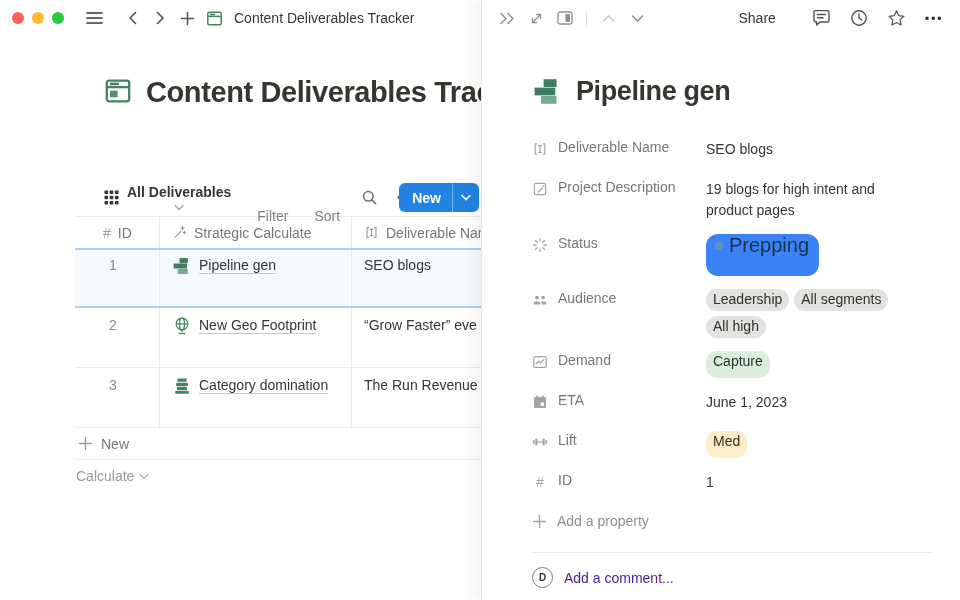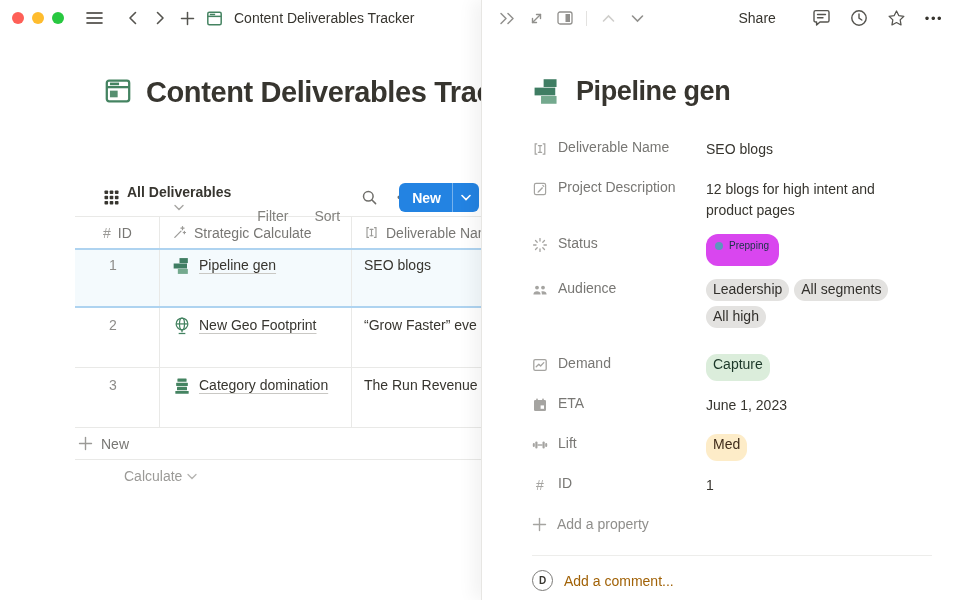--- a/index.html
+++ b/index.html
@@ -50,60 +50,60 @@
   .t-body .t-row.selected { background:#f4fafd; border-top:2px solid #aed3f0; border-bottom:2px solid #aed3f0; }
   .t-body .cell { padding-top:9px; }
   .t-body .t-row.selected .cell { padding-top:7px; }
   .t-body .c1 { color:#8d8c89; padding-left:34px; }
   .row-title { display:flex; align-items:flex-start; gap:7px; cursor:pointer; }
   .row-title .ri { flex:0 0 auto; margin-top:-1px; }
   .row-title .rt-text { font-weight:500; color:#37352f; text-decoration:underline; text-decoration-color:#c9c8c4; text-underline-offset:3px; white-space:nowrap; }
   .c3 .plain { color:#37352f; white-space:nowrap; }
   .hash { font-size:14px; color:#9b9a97; font-weight:400; }
   .new-row { height:32px; display:flex; align-items:center; gap:8px; color:#787774; border-bottom:1px solid #e9e9e7; padding-left:3px; cursor:pointer; }
-  .calc-row { height:32px; display:flex; align-items:center; gap:5px; color:#9b9a97; padding-left:1px; cursor:pointer;margin-left:48px; }
+  .calc-row { height:32px; display:flex; align-items:center; gap:5px; color:#9b9a97; padding-left:1px; cursor:pointer; }
 
   
   .peek-pane { position:absolute; left:481px; top:0; width:479px; height:600px; background:#fff; border-left:1px solid #e7e6e3; box-shadow:-8px 0 16px rgba(0,0,0,0.05); overflow:hidden; }
   .peek-topbar { height:36px; display:flex; align-items:center; padding:0 17px 0 14px; }
   .pt-ico { display:flex; align-items:center; justify-content:center; width:22px; height:22px; color:#91908d; cursor:pointer; }
   .pt-ico + .pt-ico { margin-left:7px; }
   .pt-div { width:1px; height:15px; background:#e3e2e0; margin:0 10px; }
   .pt-chev-up { color:#cfcecb; }
   .pt-spacer { flex:1; }
   .pt-share { font-size:14px; color:#37352f; margin-right:36px; cursor:pointer; }
   .pt-right { display:flex; align-items:center; gap:19px; color:#55544f; }
   .pt-dots { font-size:13px; letter-spacing:1.5px; color:#37352f; cursor:pointer; }
 
   .peek-body { padding:0 28px 0 50px; }
   .peek-header { display:flex; align-items:center; gap:13px; margin-top:40px; }
   .peek-title { font-size:27px; font-weight:700; letter-spacing:-0.4px; color:#37352f; }
 
   .props { margin-top:26px; }
   .prop-row { display:flex; margin-bottom:8px; min-height:32px; }
   .prop-row.gap-sm { margin-top:6px; }
-  .prop-row.gap-md { margin-top:21px; }
+  .prop-row.gap-md { margin-top:8px; }
   .prop-label { flex:0 0 174px; display:flex; align-items:flex-start; gap:10px; padding-top:6px; color:#787774; font-size:14px; cursor:pointer; }
   .prop-label .pi { flex:0 0 16px; margin-top:2px; color:#a5a4a1; display:flex; }
   .prop-label .pi.txt { font-size:14px; color:#a5a4a1; line-height:16px; justify-content:center; }
   .prop-value { flex:1; padding-top:6px; font-size:14px; color:#37352f; line-height:21px; max-width:210px; cursor:pointer; }
   .prop-value.pills { padding-top:5px; display:flex; flex-wrap:wrap; gap:5px; }
-  .pill-status { display:inline-flex; align-items:center; gap:6px; background:#d946ef; color:#183347; border-radius:12px; padding:1px 10px 10px 9px; font-size:10px; }
+  .pill-status { display:inline-flex; align-items:center; gap:6px; background:#3b82f6; color:#183347; border-radius:12px; padding:1px 10px 20px 9px; font-size:20px; }
   .pill-status .dot { width:8px; height:8px; border-radius:50%; background:#5b97bd; }
   .tag { display:inline-block; border-radius:11px; padding:1px 7px 2px; font-size:14px; line-height:19px; }
   .tag-gray { background:#e3e2e0; color:#32302c; }
   .tag-green { background:#dbeddb; color:#1c3829; }
   .tag-yellow { background:#fdecc8; color:#402c1b; }
 
   .add-prop { display:flex; align-items:center; gap:10px; color:#8f8e8b; font-size:14px; margin-top:6px; height:30px; cursor:pointer; }
   .add-prop .pi { display:flex; color:#a5a4a1; }
 
   .comment-box { margin-top:16px; border-top:1px solid #ededeb; border-bottom:1px solid #ededeb; padding:14px 0 15px; display:flex; align-items:center; gap:11px; }
   .avatar { width:21px; height:21px; border-radius:50%; border:1px solid #7b7a77; color:#37352f; font-size:10px; font-weight:600; display:flex; align-items:center; justify-content:center; }
-  .comment-ph { color:#a16207; font-size:14px; cursor:text; flex:1; }
+  .comment-ph { color:#4c1d95; font-size:14px; cursor:text; flex:1; }
 </style>
 </head>
 <body>
 
 <div class="app">
 
   <div class="main-pane">
 
     <div class="topbar">
       <div class="traffic">
@@ -376,21 +376,21 @@
           <span class="prop-label">
             <span class="pi">
               <svg width="16" height="16" viewBox="0 0 16 16" fill="none" stroke="#a5a4a1" stroke-width="1.2">
                   <rect x="2.4" y="2.4" width="11.2" height="11.2" rx="1.6"></rect>
                   <path d="M5.8 10.4l4.3-4.3 1 1-4.3 4.3-1.4.4z" fill="#a5a4a1" stroke="none"></path>
                   <path d="M10.8 4.4l1 1" stroke-linecap="round"></path>
                 </svg>
             </span>
             <span>Project Description</span>
           </span>
-          <span class="prop-value">12 blogs for high intent and product pages</span>
+          <span class="prop-value">19 blogs for high intent and product pages</span>
         </div>
 
         <div class="prop-row gap-sm">
           <span class="prop-label">
             <span class="pi">
               <svg width="16" height="16" viewBox="0 0 16 16" stroke="#a5a4a1" stroke-width="1.3" stroke-linecap="round">
                   <line x1="8" y1="1.6" x2="8" y2="4"></line>
                   <line x1="8" y1="12" x2="8" y2="14.4"></line>
                   <line x1="1.6" y1="8" x2="4" y2="8"></line>
                   <line x1="12" y1="8" x2="14.4" y2="8"></line>

